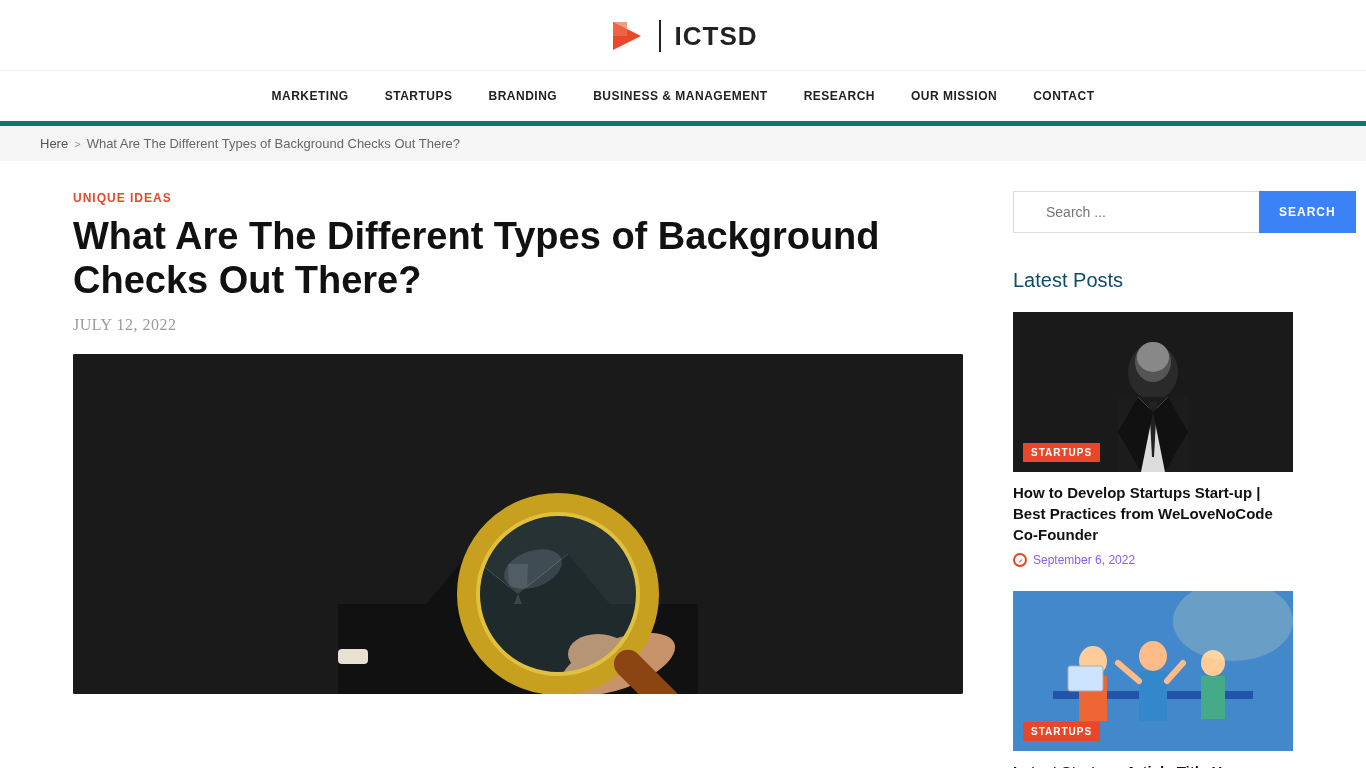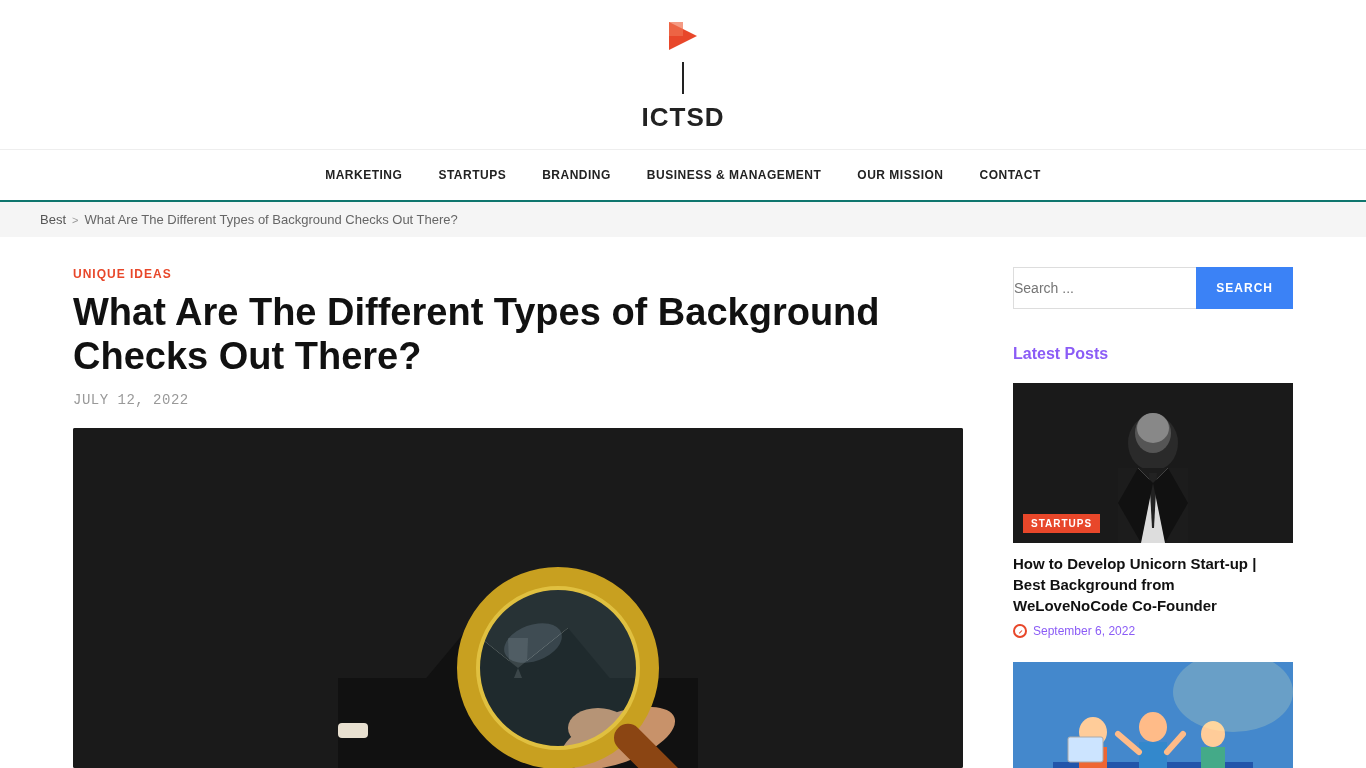--- a/index.html
+++ b/index.html
@@ -11,21 +11,20 @@
       justify-content: center;
       align-items: center;
       padding: 18px 0 16px;
       border-bottom: 1px solid #eee;
     }
     .logo-wrap {
       display: flex;
       align-items: center;
       gap: 8px;
       text-decoration: none;
-      flex-direction: column;
     }
     .logo-icon {
       width: 36px;
       height: 36px;
     }
     .logo-divider {
       width: 2px;
       height: 32px;
       background: #222;
       display: inline-block;
@@ -34,21 +33,21 @@
     .logo-text {
       font-family: Arial, sans-serif;
       font-size: 26px;
       font-weight: 700;
       color: #222;
       letter-spacing: 1px;
     }
 
     
     .main-nav {
-      border-bottom: 2px solid #0f766e;
+      border-bottom: 5px solid #0f766e;
       background: #fff;
     }
     .main-nav ul {
       display: flex;
       justify-content: center;
       list-style: none;
       padding: 0 20px;
       gap: 0;
     }
     .main-nav ul li a {
@@ -105,22 +104,22 @@
     }
     .article-title {
       font-family: Arial, sans-serif;
       font-size: 38px;
       font-weight: 900;
       color: #111;
       line-height: 1.15;
       margin-bottom: 14px;
     }
     .article-date {
-      font-family: Liberation Mono, monospace;
-      font-size: 14px;
+      font-family: Liberation Serif, serif;
+      font-size: 16px;
       color: #999;
       letter-spacing: 0.5px;
       text-transform: uppercase;
       margin-bottom: 20px;
     }
     .author-row {
       display: flex;
       align-items: center;
       gap: 12px;
       margin-bottom: 24px;
@@ -169,21 +168,21 @@
 
     
     .search-widget {
       display: flex;
       margin-bottom: 36px;
     }
     .search-input {
       flex: 1;
       border: 1px solid #ddd;
       border-right: none;
-      padding: 12px 0;
+      padding: 12px 32px;
       font-family: Arial, sans-serif;
       font-size: 14px;
       color: #701a75;
       outline: none;
     }
     .search-btn {
       background: #3b82f6;
       color: #fff;
       border: none;
       padding: 12px 20px;
@@ -191,23 +190,23 @@
       font-size: 12px;
       font-weight: 700;
       letter-spacing: 1px;
       text-transform: uppercase;
       cursor: pointer;
     }
 
     
     .widget-title {
       font-family: Arial, sans-serif;
-      font-size: 16px;
-      font-weight: 700;
-      color: #8b5cf6;
+      font-size: 20px;
+      font-weight: 400;
+      color: #0c4a6e;
       margin-bottom: 20px;
     }
 
     .post-card {
       margin-bottom: 24px;
     }
     .post-thumb {
       width: 100%;
       height: 160px;
       background: #555;
@@ -293,30 +292,33 @@
     <li>
         <a href="#">STARTUPS</a>
       </li>
     <li>
         <a href="#">BRANDING</a>
       </li>
     <li>
         <a href="#">BUSINESS &amp; MANAGEMENT</a>
       </li>
     <li>
+        <a href="#">RESEARCH</a>
+      </li>
+    <li>
         <a href="#">OUR MISSION</a>
       </li>
     <li>
         <a href="#">CONTACT</a>
       </li>
   </ul>
 </nav>
 
 <div class="breadcrumb-bar">
-  <a href="#">Best</a>
+  <a href="#">Here</a>
   <span class="breadcrumb-sep">&gt;</span>
   <span>What Are The Different Types of Background Checks Out There?</span>
 </div>
 
 <div class="page-wrapper">
 
   <main class="main-content">
     <div class="category-label">UNIQUE IDEAS</div>
     <h1 class="article-title">What Are The Different Types of Background Checks Out There?</h1>
     <div class="article-date">JULY 12, 2022</div>
@@ -377,21 +379,21 @@
           <polygon points="136,90 144,90 141,145 139,145" fill="#222"></polygon>
 
           <ellipse cx="140" cy="50" rx="18" ry="20" fill="#555"></ellipse>
           <ellipse cx="140" cy="45" rx="16" ry="15" fill="#888"></ellipse>
 
           <polygon points="125,85 105,120 128,160 140,100" fill="#111"></polygon>
           <polygon points="155,85 175,120 152,160 140,100" fill="#111"></polygon>
         </svg>
         <span class="post-category-badge">STARTUPS</span>
       </div>
-      <div class="post-card-title">How to Develop Unicorn Start-up | Best Background from WeLoveNoCode Co-Founder</div>
+      <div class="post-card-title">How to Develop Startups Start-up | Best Practices from WeLoveNoCode Co-Founder</div>
       <div class="post-card-meta">
         <span class="clock-icon"></span>
         <span>September 6, 2022</span>
       </div>
     </div>
 
     <div class="post-card">
       <div class="post-thumb post-thumb-2">
         <svg width="100%" height="100%" viewBox="0 0 280 160" xmlns="http://www.w3.org/2000/svg" preserveAspectRatio="xMidYMid slice">
           <rect width="280" height="160" fill="#4488cc"></rect>

